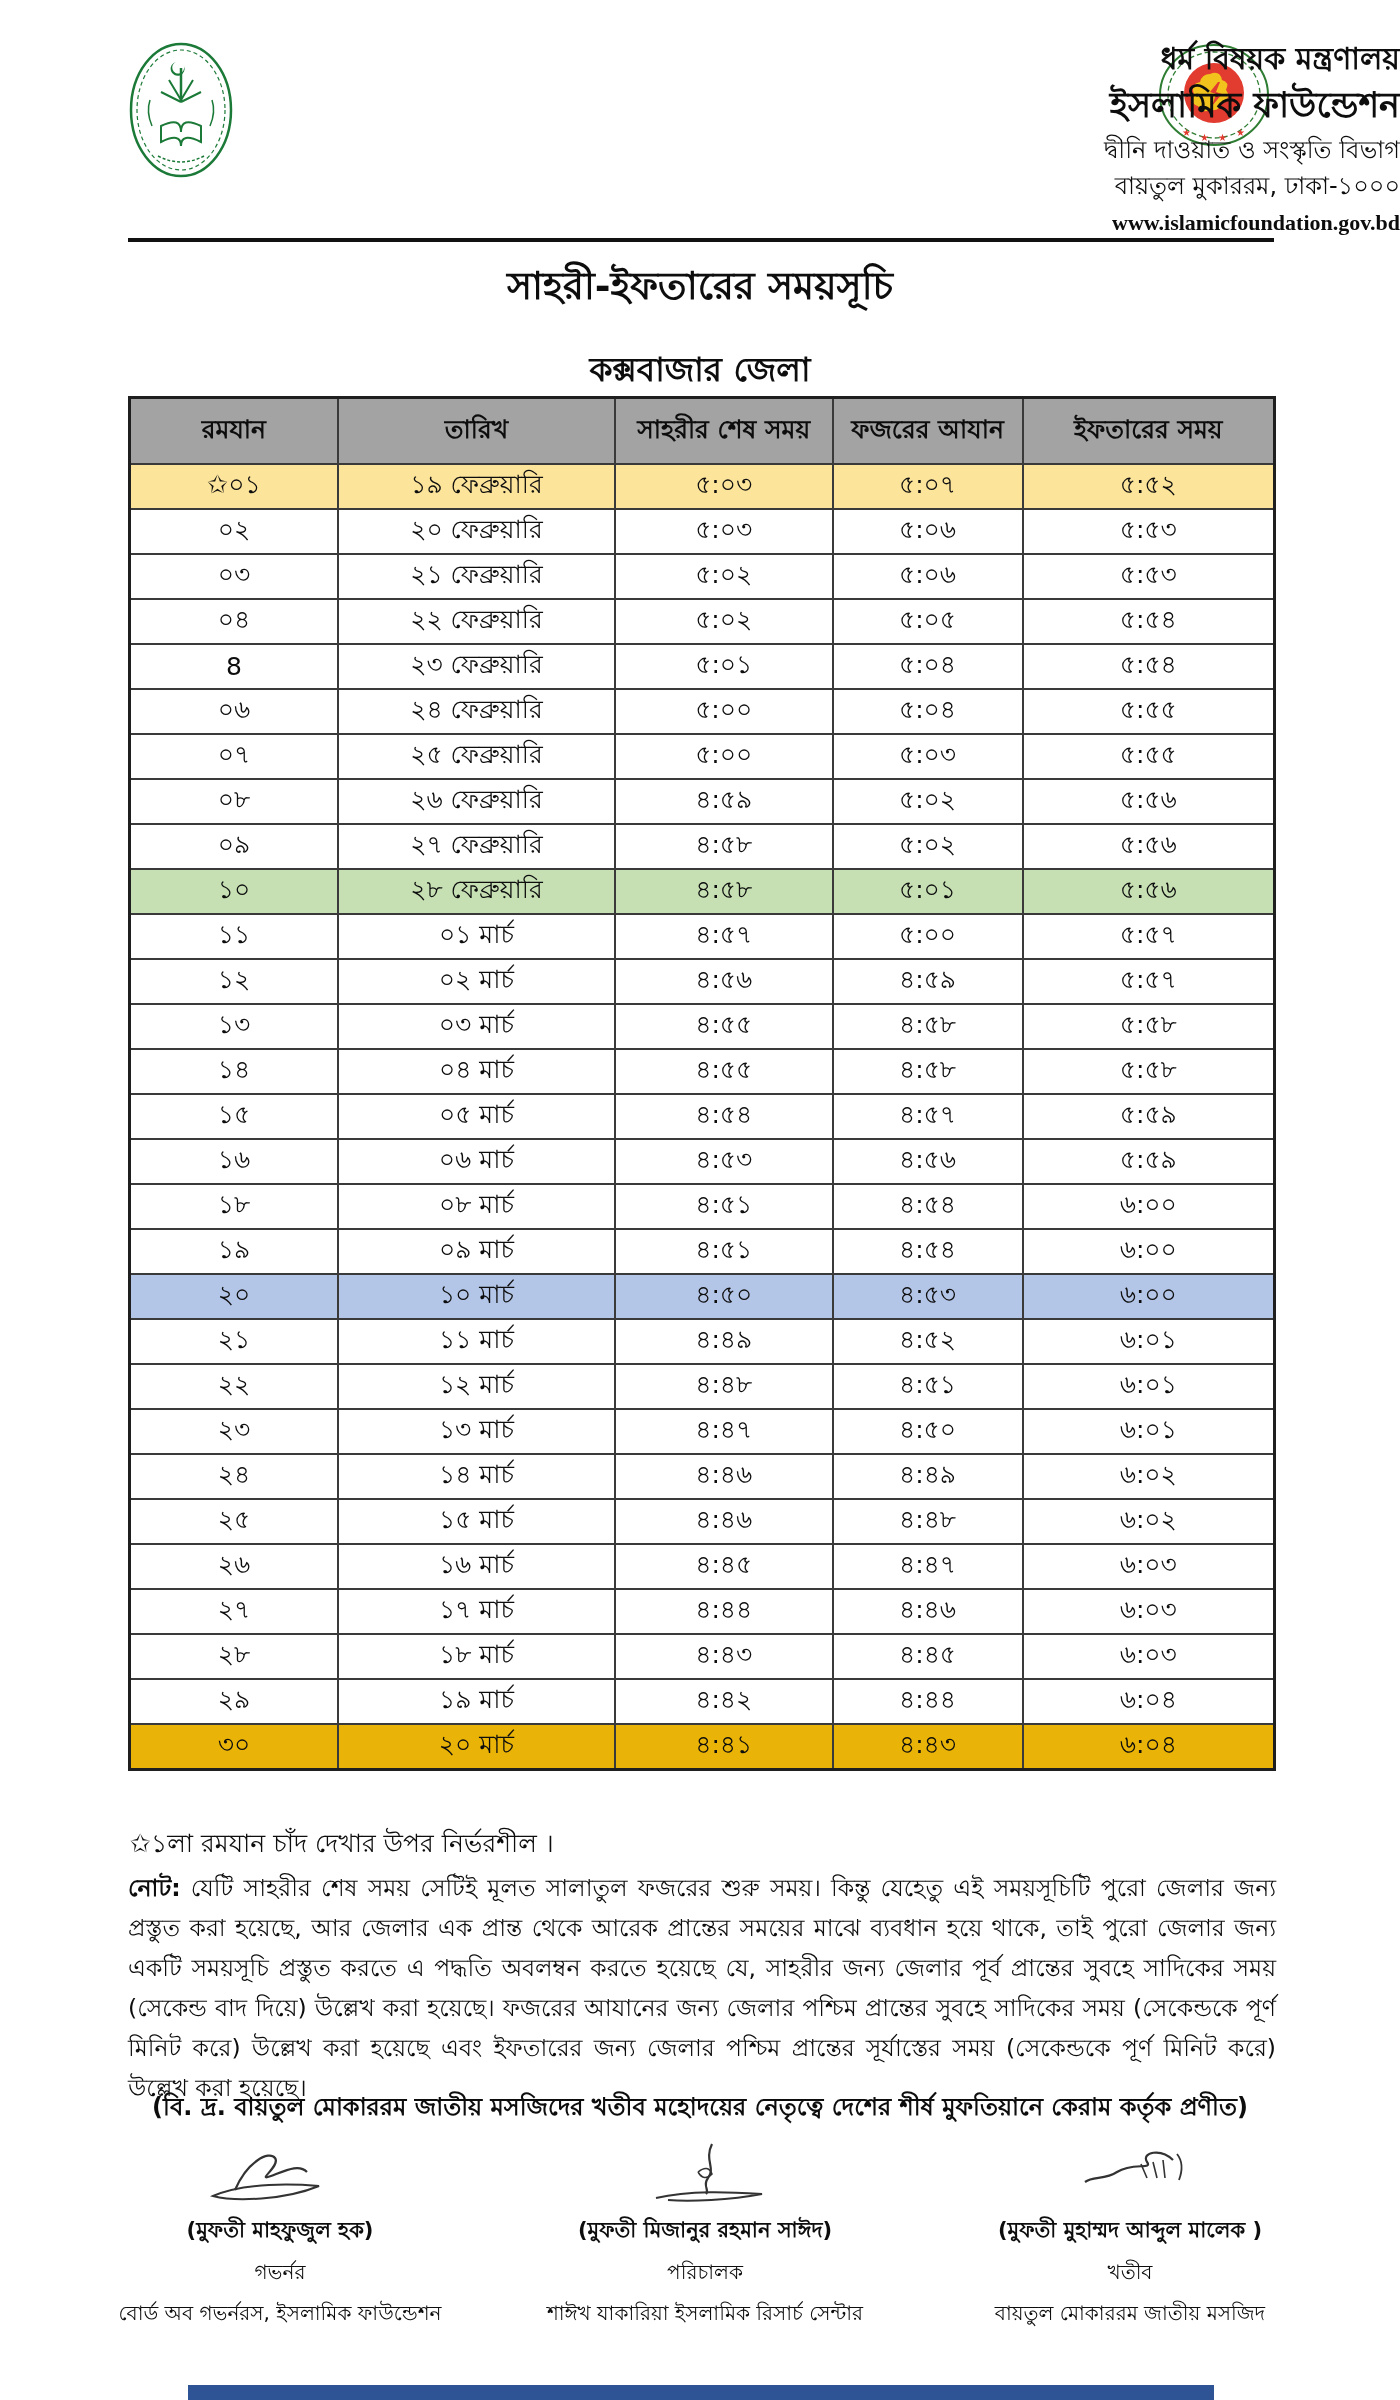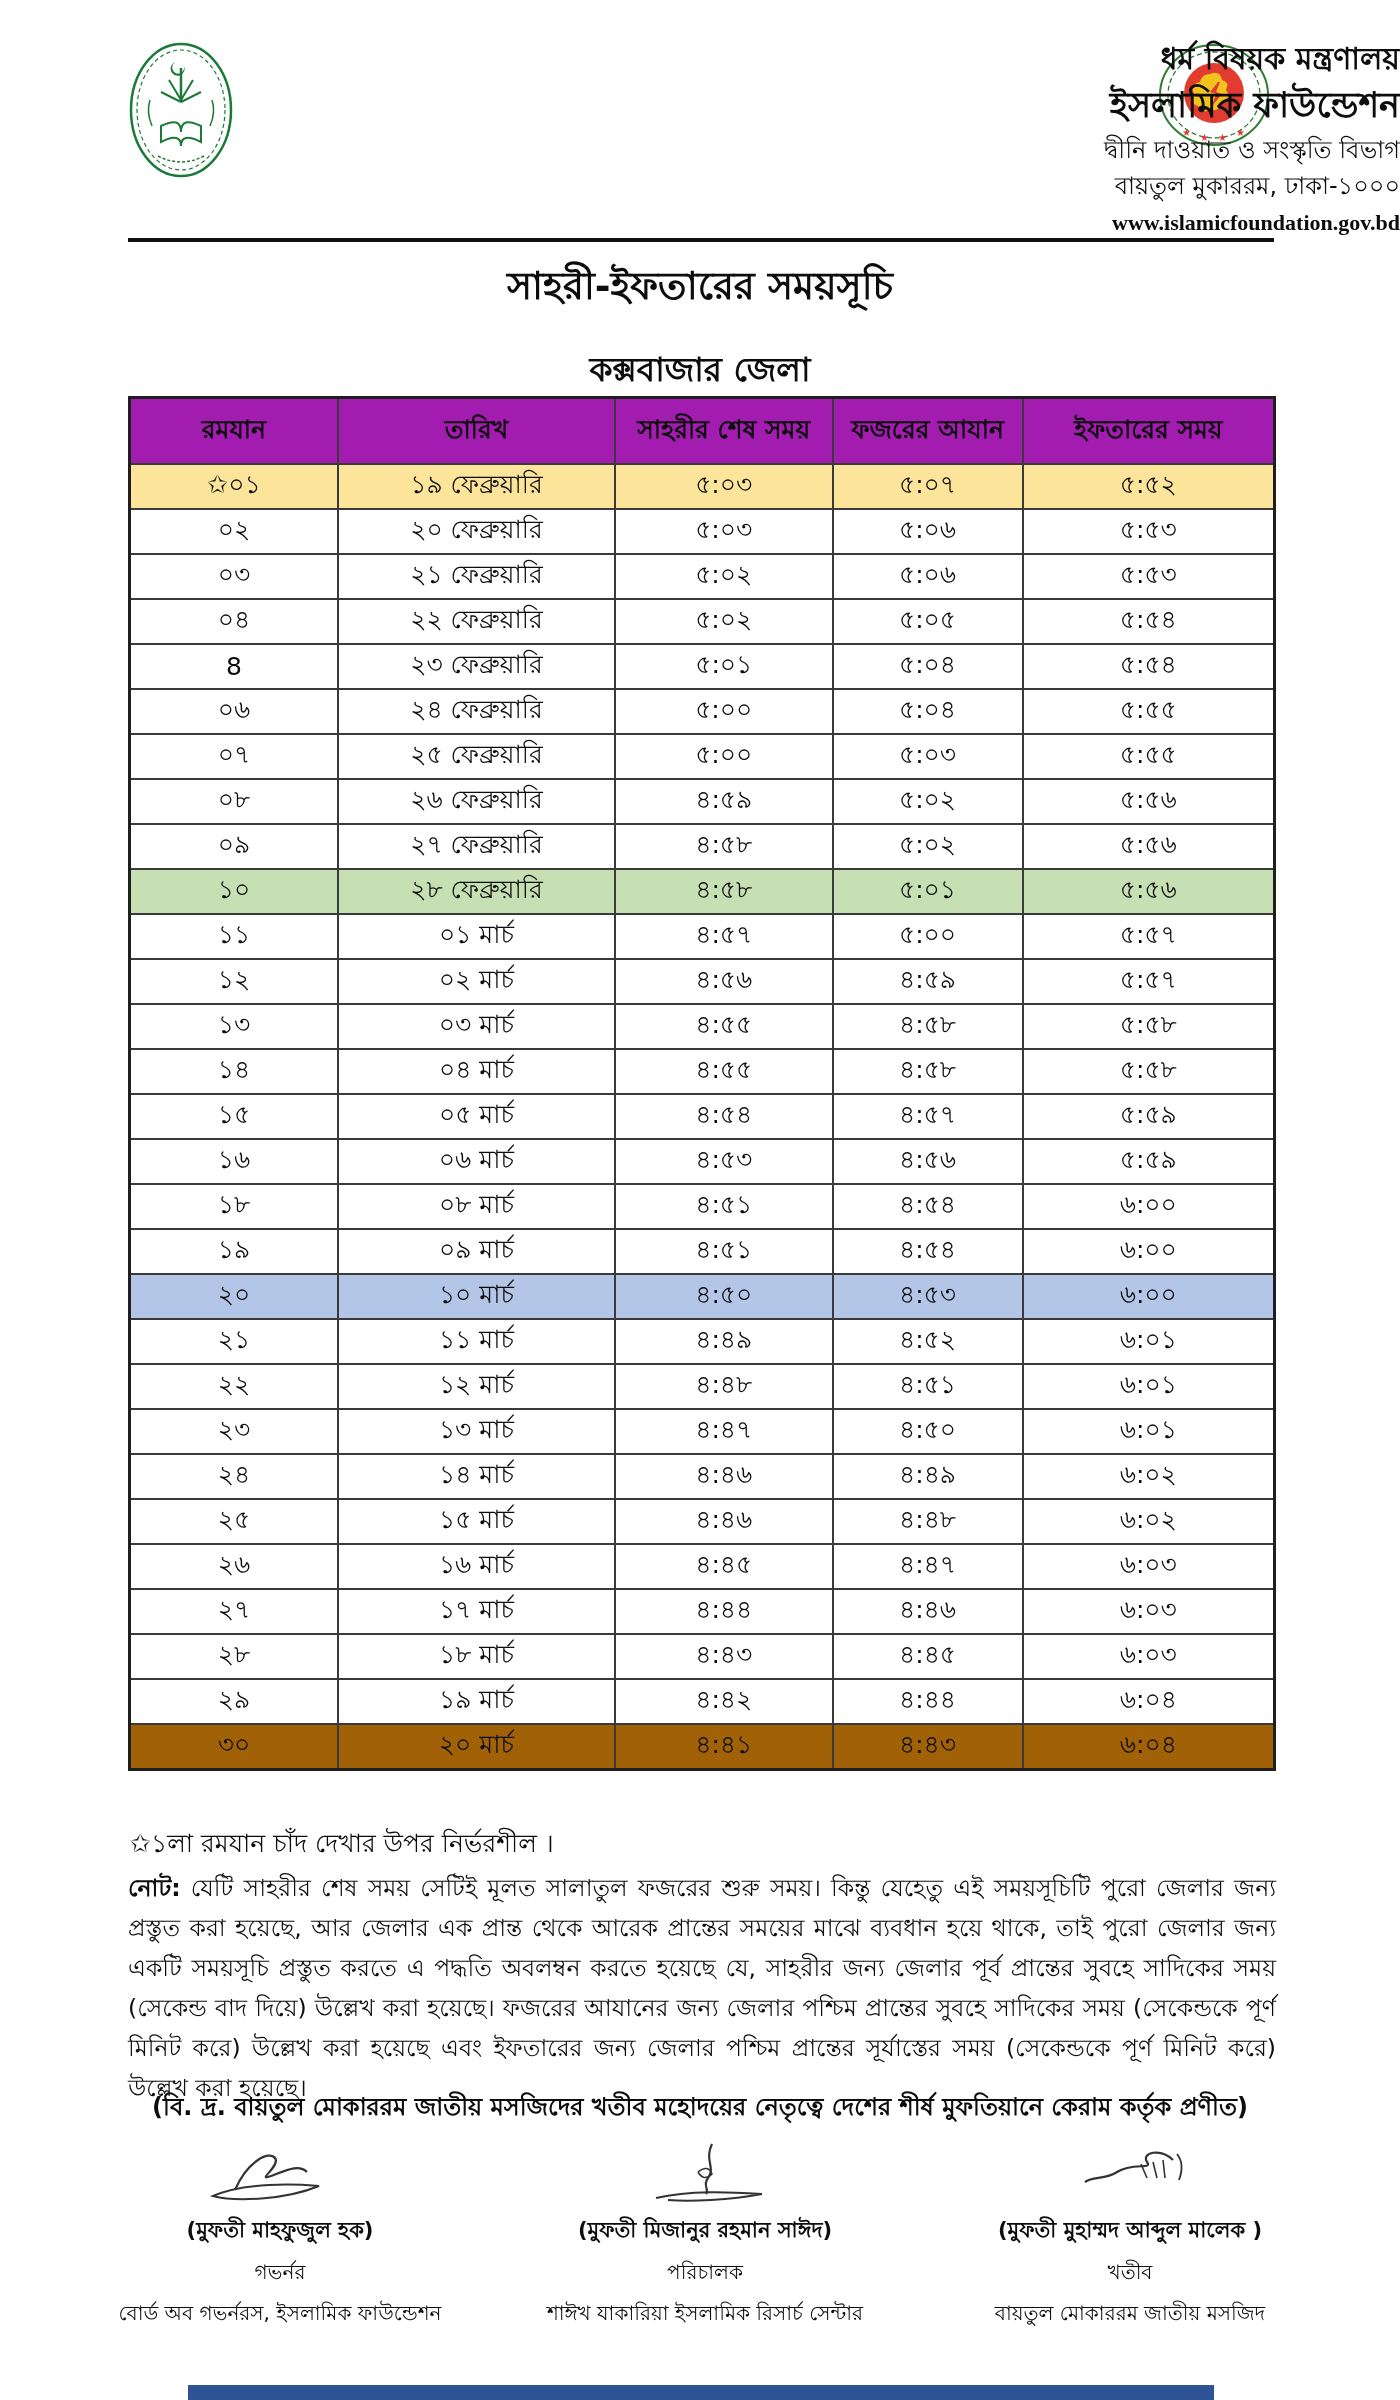--- a/index.html
+++ b/index.html
@@ -29,21 +29,21 @@
   .yearline{font-size:28px;margin-top:14px;}
   
   table.timetable{
     position:absolute;top:396px;left:128px;width:1148px;
     border-collapse:collapse;table-layout:fixed;
     border:3px solid #1f1f1f;
     font-size:25px;
   }
   .timetable th{
     height:64px;font-size:25px;font-weight:bold;
-    border:2px solid #3a3a3a;background:#a21caf;padding:0;text-align:center;vertical-align:middle;
+    border:2px solid #3a3a3a;background:#a3a3a3;padding:0;text-align:center;vertical-align:middle;
   }
   .timetable td{
     height:41px;border:2px solid #3a3a3a;padding:0;text-align:center;vertical-align:middle;
   }
   .timetable col.c1{width:18.2%}.timetable col.c2{width:24.2%}
   .timetable col.c3{width:19.0%}.timetable col.c4{width:16.6%}
   .timetable col.c5{width:22.0%}
   
   .star-note{position:absolute;top:1824px;left:130px;font-size:25px;}
   .note-par{
@@ -319,21 +319,21 @@
           <td>৪:৪৫</td>
           <td>৬:০৩</td>
         </tr>
         <tr>
           <td>২৯</td>
           <td>১৯ মার্চ</td>
           <td>৪:৪২</td>
           <td>৪:৪৪</td>
           <td>৬:০৪</td>
         </tr>
-        <tr style="background: #a16207;">
+        <tr style="background: #eab308;">
           <td>৩০</td>
           <td>২০ মার্চ</td>
           <td>৪:৪১</td>
           <td>৪:৪৩</td>
           <td>৬:০৪</td>
         </tr>
       </tbody>
   </table>
 
   <div class="star-note">✩১লা রমযান চাঁদ দেখার উপর নির্ভরশীল ।</div>

